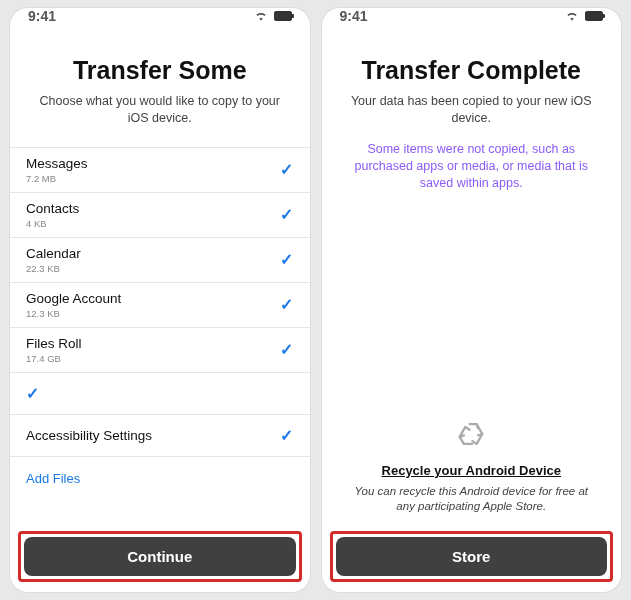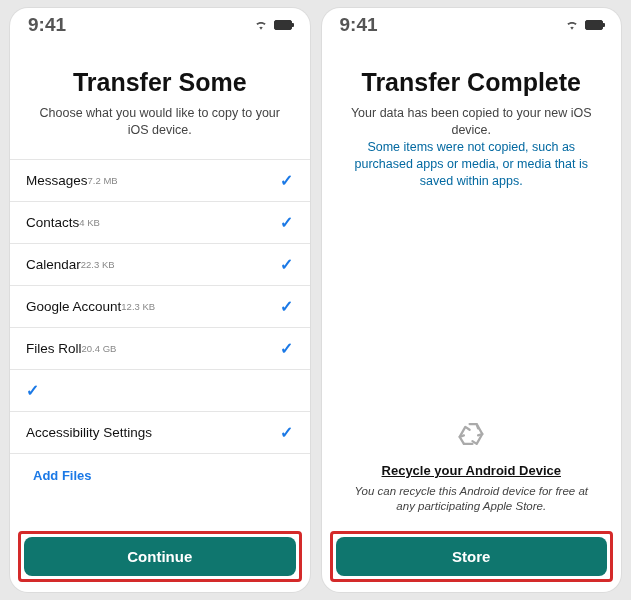--- a/index.html
+++ b/index.html
@@ -20,22 +20,22 @@
     display: flex;
     flex-direction: column;
     overflow: hidden;
     position: relative;
     box-shadow: 0 0 0 1px rgba(0,0,0,0.05);
   }
   .status-bar {
     display: flex;
     justify-content: space-between;
     align-items: center;
-    padding: 6px 18px 4px;
-    font-size: 19px;
+    padding: 0 18px 4px;
+    font-size: 14px;
     font-weight: 600;
     color: #555;
   }
   .status-icons { display: flex; gap: 6px; align-items: center; }
   .wifi-icon { width:14px; height:14px; color:#555; }
   .battery-icon {
     width: 18px; height: 10px;
     border: 1px solid #333; border-radius: 2px;
     position: relative; background:#333;
   }
@@ -60,58 +60,59 @@
   .subtitle {
     text-align: center;
     font-size: 12.5px;
     color: #444;
     padding: 0 22px;
     line-height: 1.35;
   }
   .subtitle2 {
     text-align: center;
     font-size: 12.5px;
-    color: #0369a1;
+    color: #8b5cf6;
     padding: 0 18px;
+    margin-top: 14px;
     line-height: 1.35;
   }
   .list {
     margin-top: 20px;
     border-top: 1px solid #e5e5e5;
     flex:1;
     overflow:hidden;
   }
   .row {
     display: flex;
     align-items: center;
     justify-content: space-between;
     padding: 8px 16px;
     border-bottom: 1px solid #e5e5e5;
     min-height: 42px;
   }
-  .row-text { display:flex; flex-direction:row; }
+  .row-text { display:flex; flex-direction:column; }
   .row-label { font-size: 13.5px; font-weight: 500; color:#111; }
   .row-sub { font-size: 9.5px; color:#888; margin-top:2px; }
   .check { color:#1b79e6; font-size:16px; font-weight:700; }
   .add-files {
     color:#1b79e6;
     font-size:13px;
-    font-weight:700;
-    padding: 14px 23px 10px;
+    font-weight:400;
+    padding: 14px 16px 10px;
   }
   .footer {
     padding: 6px 8px 10px;
   }
   .btn-highlight {
     border: 3px solid #d42a2a;
     border-radius: 4px;
     padding: 3px;
   }
   .primary-btn {
-    background: #0f766e;
+    background: #404040;
     color:#fff;
     text-align:center;
     font-size:15px;
     font-weight:600;
     padding:11px 0;
     border-radius:8px;
     border:none;
     width:100%;
     cursor:pointer;
   }
@@ -165,21 +166,21 @@
       <div class="row">
         <div class="row-text">
           <span class="row-label">Google Account</span>
           <span class="row-sub">12.3 KB</span>
         </div>
         <span class="check">✓</span>
       </div>
       <div class="row">
         <div class="row-text">
           <span class="row-label">Files Roll</span>
-          <span class="row-sub">20.4 GB</span>
+          <span class="row-sub">17.4 GB</span>
         </div>
         <span class="check">✓</span>
       </div>
       <div class="row">
         <span class="check">✓</span>
       </div>
       <div class="row">
         <div class="row-text">
           <span class="row-label">Accessibility Settings</span>
         </div>

